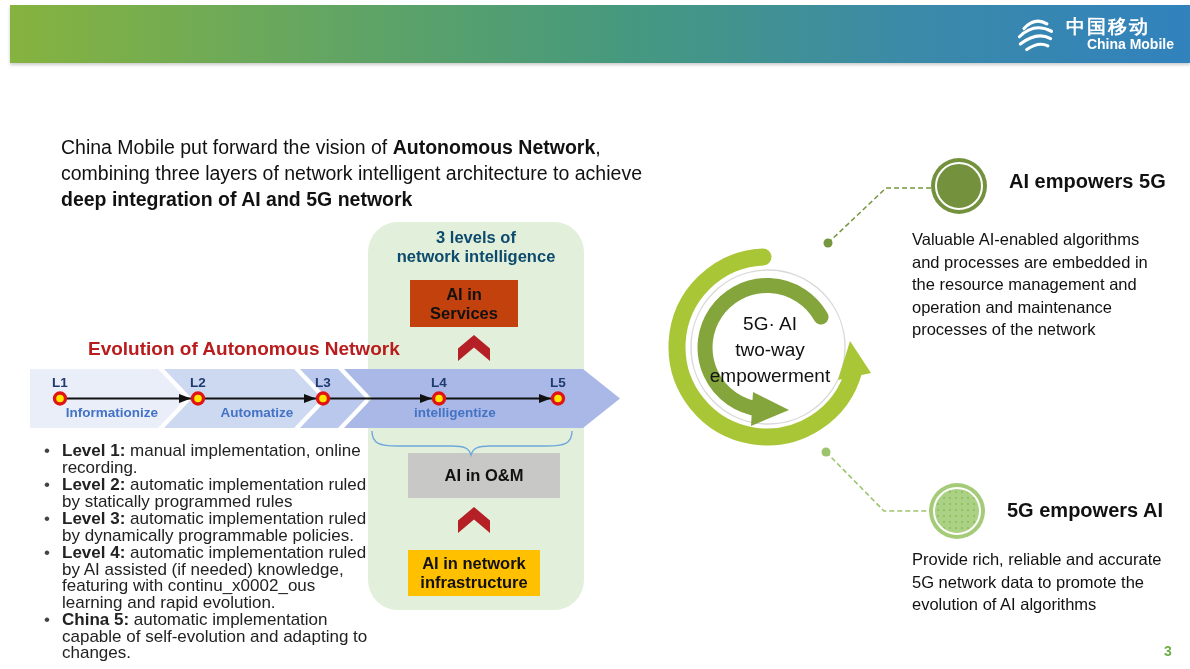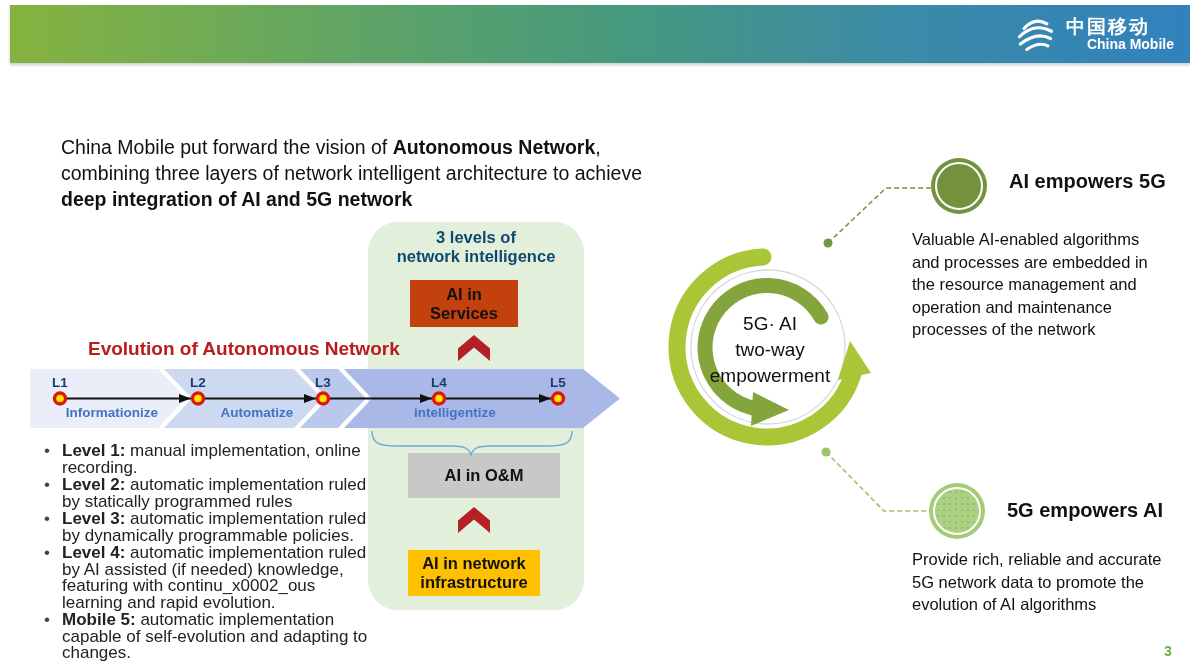--- a/index.html
+++ b/index.html
@@ -134,21 +134,21 @@
     <text x="257" y="57" text-anchor="middle" font-size="13.5" font-weight="bold" fill="#4472c4">Automatize</text>
     <text x="455" y="57" text-anchor="middle" font-size="13.5" font-weight="bold" fill="#4472c4">intelligentize</text>
     <path d="M372,71 C372,84 380,86 398,86 L452,86 C464,86 469,88 471,95 C473,88 478,86 490,86 L546,86 C564,86 572,84 572,71" fill="none" stroke="#6fa8dc" stroke-width="1.4"></path>
   </svg>
 
   <ul class="bullets">
     <li><b>Level 1:</b><span> manual implementation, online recording.</span></li>
     <li><b>Level 2:</b><span> automatic implementation ruled by statically programmed rules</span></li>
     <li><b>Level 3:</b><span> automatic implementation ruled by dynamically programmable policies.</span></li>
     <li><b>Level 4:</b><span> automatic implementation ruled by AI assisted (if needed) knowledge, featuring with continu_x0002_ous learning and rapid evolution.</span></li>
-    <li><b>Mobile 5:</b><span> automatic implementation capable of self-evolution and adapting to changes.</span></li>
+    <li><b>China 5:</b><span> automatic implementation capable of self-evolution and adapting to changes.</span></li>
   </ul>
 
   <svg class="loop-svg" width="230" height="235" viewBox="0 0 230 235">
     <circle cx="113" cy="115" r="77" fill="none" stroke="#d9d9d9" stroke-width="1.4"></circle>
     <path d="M166,85 A62,62 0 1 0 104,177" fill="none" stroke="#84a43c" stroke-width="15" stroke-linecap="round"></path>
     <path d="M98,160 L96,194 L134,178 Z" fill="#84a43c"></path>
     <path d="M108,25 A90,90 0 1 0 199,138" fill="none" stroke="#a8c636" stroke-width="17" stroke-linecap="round"></path>
     <path d="M183,148 L216,141 L195,109 Z" fill="#a8c636"></path>
   </svg>
   <div class="loop-label">5G· AI

